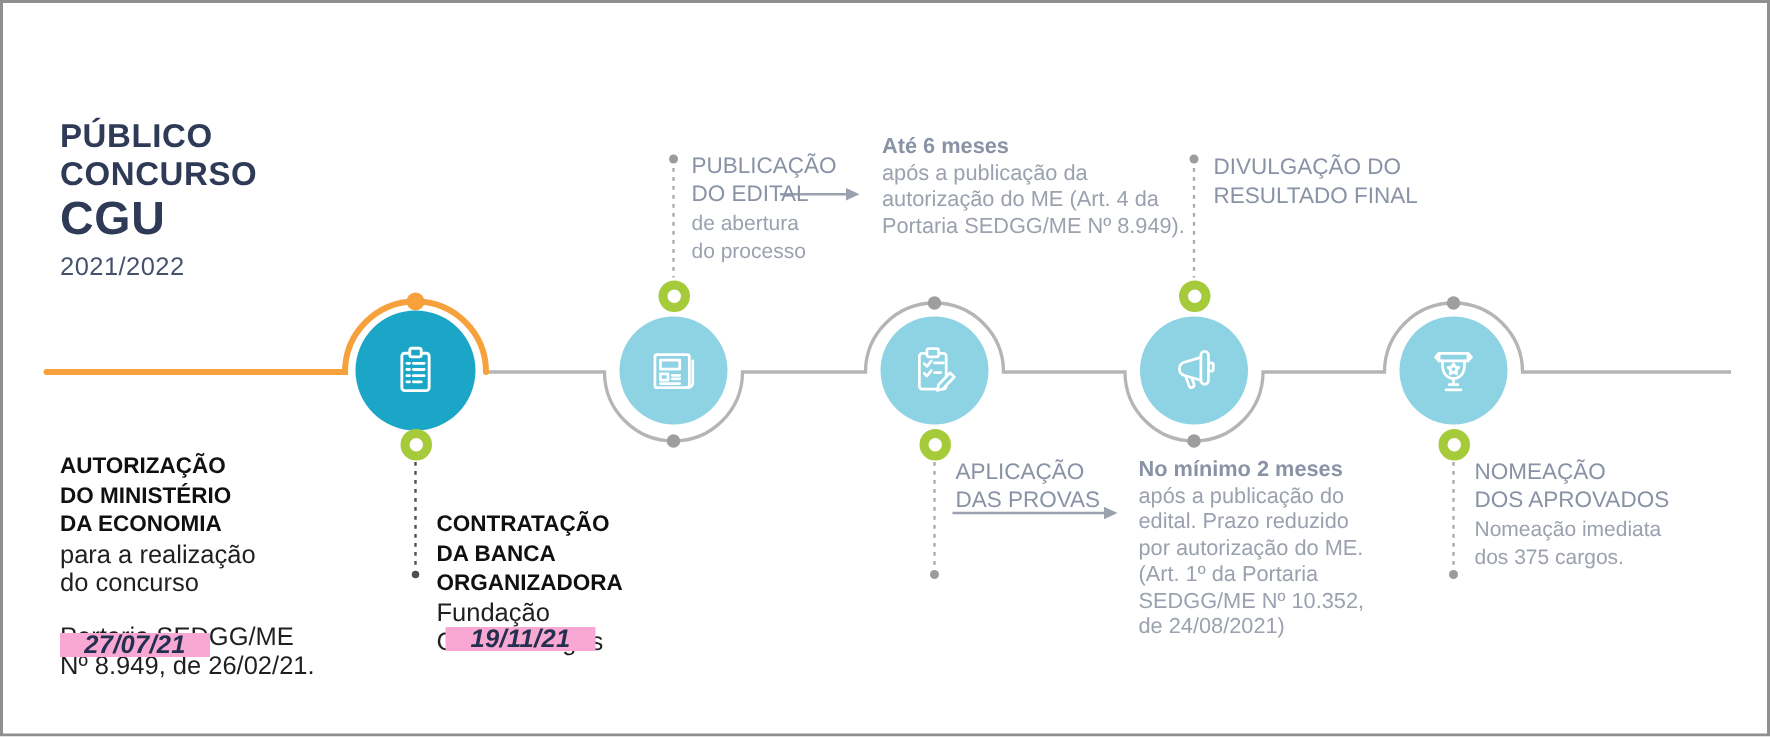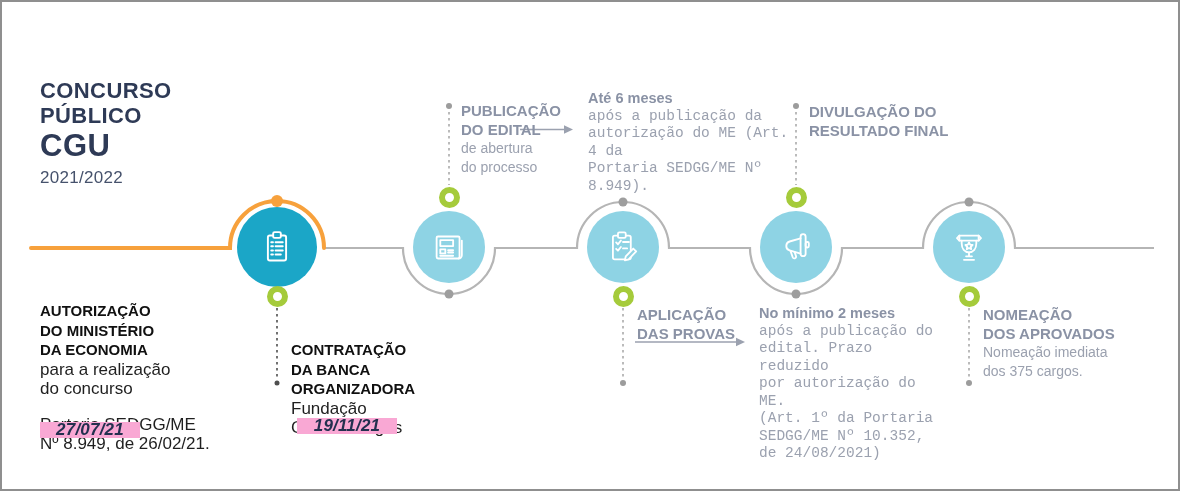--- a/index.html
+++ b/index.html
@@ -16,23 +16,23 @@
 
   
   .node{border-radius:50%;display:flex;align-items:center;justify-content:center;}
   .node-main{width:80px;height:80px;background:#1ba6c7;}
   .node-sub{width:72px;height:72px;background:#8ed3e4;}
   .ring{width:9px;height:9px;background:#fff;border:6px solid #a5cb3b;border-radius:50%;}
 
   
   .black-title{font-size:15px;font-weight:bold;color:#101010;line-height:19.5px;margin-top:36px;}
   .black-text{font-size:17px;color:#1f1f1f;line-height:19.5px;}
-  .gray-title{font-size:15px;font-weight:bold;color:#8a92a5;line-height:19px;}
+  .gray-title{font-size:15px;font-weight:normal;color:#8a92a5;line-height:19px;}
   .gray-text{font-size:14px;color:#9ba1af;line-height:19px;}
-  .gray-para{font-size:14.5px;color:#9ba1af;line-height:17.5px;font-family:Liberation Mono, monospace;}
+  .gray-para{font-size:14.5px;color:#9ba1af;line-height:17.5px;}
   .gray-para-title{font-size:14.5px;font-weight:bold;color:#8a92a5;line-height:17.5px;}
   .badge{width:100px;height:16px;background:#f9a8d4;color:#23304f;font-weight:bold;font-size:17px;display:flex;align-items:center;justify-content:center;letter-spacing:.2px;font-style:italic;}
 
   svg{display:block;}
 </style>
 </head>
 <body>
 
 <div id="canvas">
 
@@ -59,22 +59,22 @@
     <path d="M967 306 V377" stroke="#ababab" stroke-width="1.6" stroke-dasharray="2.5 3.5" fill="none"></path>
     <circle cx="967" cy="381" r="3" fill="#9c9c9c"></circle>
 
     <path d="M518 127.5 H563" stroke="#9ba1af" stroke-width="1.6" fill="none"></path>
     <path d="M571 127.5 l-9 -4.2 v8.4 z" fill="#9ba1af"></path>
     <path d="M633 340 H735" stroke="#9ba1af" stroke-width="1.6" fill="none"></path>
     <path d="M743 340 l-9 -4.2 v8.4 z" fill="#9ba1af"></path>
   </svg>
 
   <div class="abs" id="title-block">
+    <div class="title-line">PÚBLICO</div>
     <div class="title-line">CONCURSO</div>
-    <div class="title-line">PÚBLICO</div>
     <div class="title-big">CGU</div>
     <div class="subtitle">2021/2022</div>
   </div>
 
   <div class="abs" style="left:38px;top:263px;width:180px">
     <div class="black-title pre">AUTORIZAÇÃO
 DO MINISTÉRIO
 DA ECONOMIA</div>
     <div class="black-text pre">para a realização
 do concurso</div>

